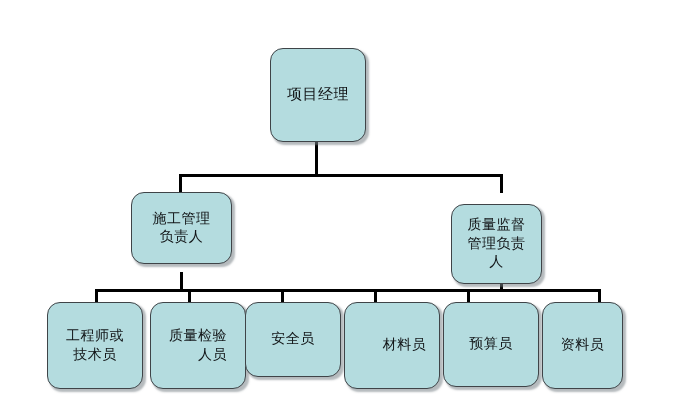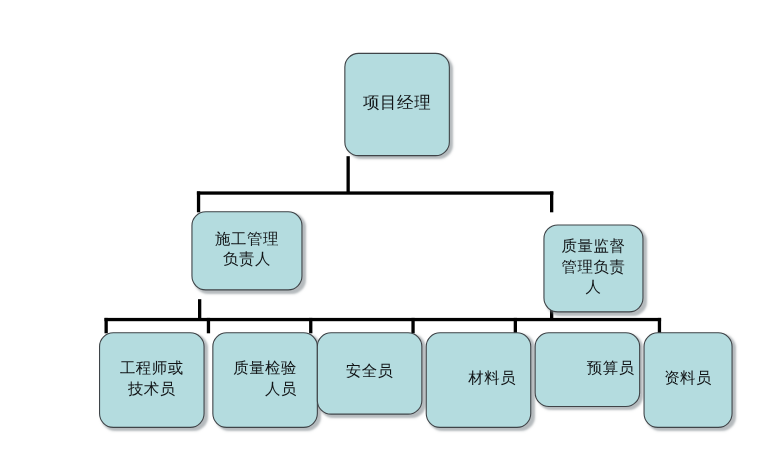--- a/index.html
+++ b/index.html
@@ -22,21 +22,20 @@
     border: 1.6px solid #3f4448;
     border-radius: 13px;
     box-shadow: 2.5px 2.5px 2px rgba(120,130,135,0.55);
     display: flex;
     align-items: center;
     justify-content: center;
     text-align: center;
     color: #111416;
     line-height: 1.32;
     letter-spacing: 0.5px;
-    margin-left: 43px;
     -webkit-font-smoothing: antialiased;
   }
   .node-label {
     display: block;
     padding: 0 4px;
     white-space: pre-line;
   }
   .lvl1 { font-size: 15px; }
   .lvl2 { font-size: 14px; }
   .lvl3 { font-size: 14px; }
@@ -87,20 +86,20 @@
   <div class="node lvl3" style="left:150px; top:302px; width:96px; height:87px;text-align:right;">
     <span class="node-label">质量检验
 人员</span>
   </div>
   <div class="node lvl3" style="left:245px; top:302px; width:96px; height:75px;">
     <span class="node-label">安全员</span>
   </div>
   <div class="node lvl3" style="left:344px; top:302px; width:96px; height:87px;padding-left:25px;">
     <span class="node-label">材料员</span>
   </div>
-  <div class="node lvl3" style="left:443px; top:302px; width:96px; height:68px;justify-content:flex-end;">
+  <div class="node lvl3" style="left:443px; top:302px; width:96px; height:85px;">
     <span class="node-label">预算员</span>
   </div>
   <div class="node lvl3" style="left:542px; top:302px; width:81px; height:87px;">
     <span class="node-label">资料员</span>
   </div>
 
 </div>
 
 </body></html>

